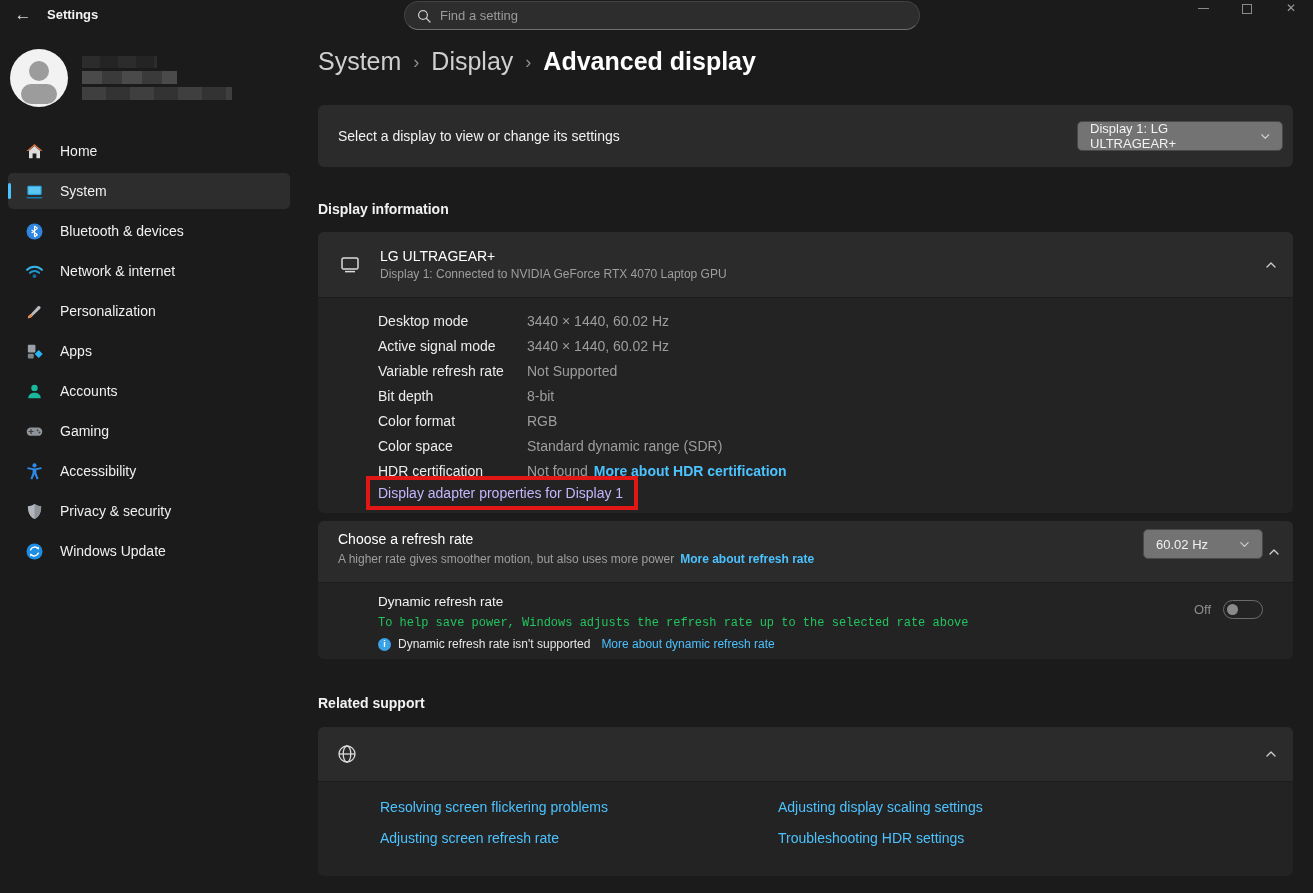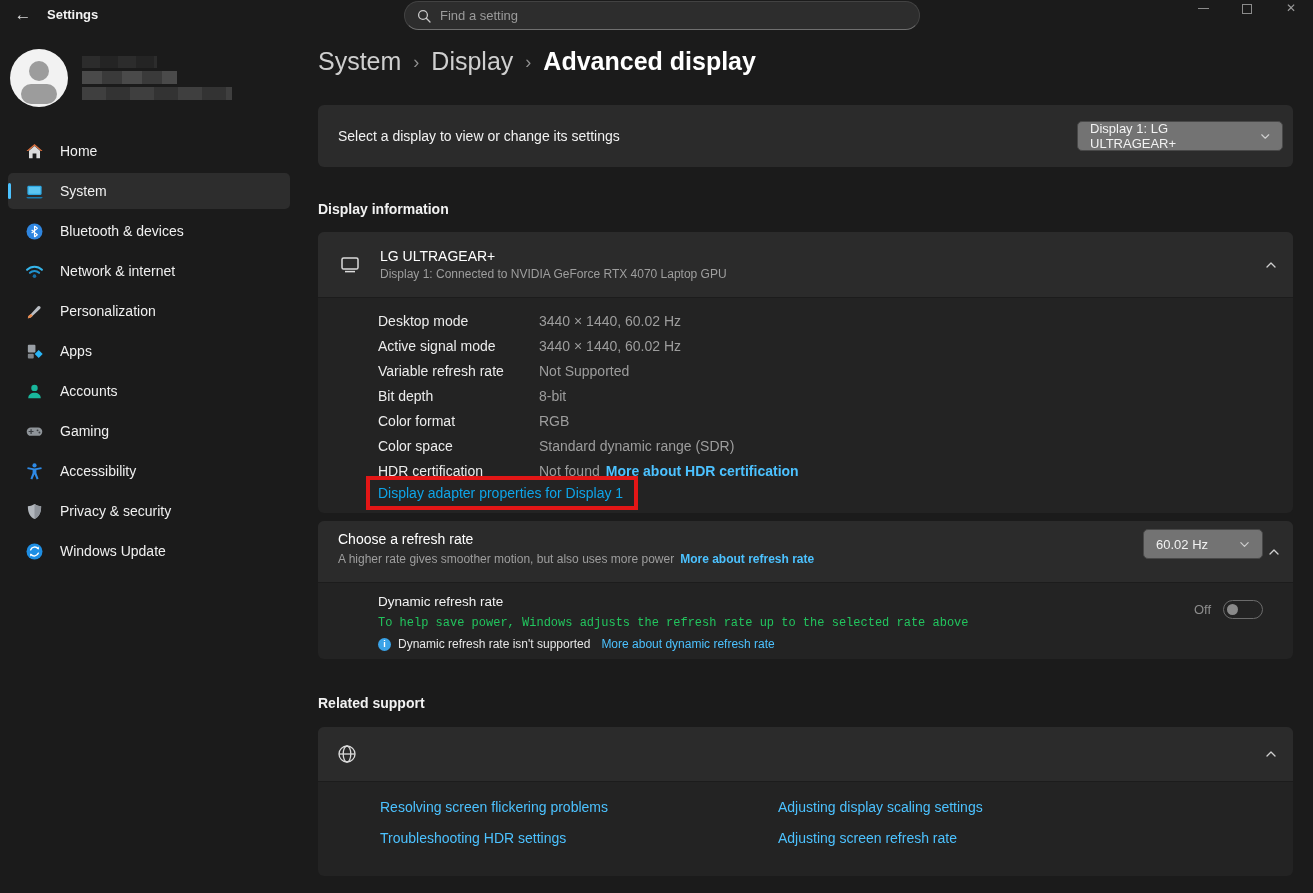--- a/index.html
+++ b/index.html
@@ -68,25 +68,25 @@
   
   #card-info { top:202px; height:281px; background:#232323; }
   #card-info .hdr { height:66px; background:#2b2b2b; border-radius:6px 6px 0 0; border-bottom:1px solid #1c1c1c;
     display:flex; align-items:center; padding:0 16px 0 20px; gap:18px; cursor:pointer; }
   .hdr-texts { flex:1; }
   .hdr-title { font-size:14px; color:#fff; }
   .hdr-sub { font-size:12px; color:#9e9e9e; margin-top:3px; }
   .chev-up { margin-left:auto; cursor:pointer; display:flex; align-items:center; }
   .detail-row { position:absolute; left:60px; height:25px; display:flex; font-size:14px; align-items:center; }
   .detail-label { width:149px; color:#ececec; }
-  .detail-value { color:#9d9d9d;margin-left:12px; }
+  .detail-value { color:#9d9d9d; }
   .inline-link { color:#4cc2ff; font-weight:700; text-decoration:none; cursor:pointer; margin-left:6px; }
   .adapter-box { position:absolute; left:48px; top:244px; width:272px; height:34px;
     border:4px solid #e31616; display:flex; align-items:center; padding-left:8px; }
-  .adapter-link { font-size:14px; color:#0ea5e9; text-decoration:none; cursor:pointer; }
+  .adapter-link { font-size:14px; color:#c4b5fd; text-decoration:none; cursor:pointer; }
 
   
   #card-refresh { top:491px; height:138px; background:#232323; }
   #card-refresh .top { height:62px; background:#2b2b2b; border-radius:6px 6px 0 0; border-bottom:1px solid #1c1c1c;
     position:relative; padding:10px 0 0 20px; }
   .rr-title { font-size:14px; color:#fff; }
   .rr-desc { font-size:12px; color:#9e9e9e; margin-top:5px; }
   .rr-desc .link2 { color:#4cc2ff; font-weight:600; text-decoration:none; cursor:pointer; margin-left:6px; }
   #rate-dropdown { position:absolute; right:30px; top:8px; width:120px; }
   #card-refresh .chev-abs { position:absolute; right:13px; top:23px; }
@@ -387,18 +387,18 @@
         </svg>
       <span class="chev-up">
           <svg width="12" height="12" viewBox="0 0 12 12">
             <path d="M2 8 l4-4 4 4" stroke="#cfcfcf" stroke-width="1.3" fill="none" stroke-linecap="round" stroke-linejoin="round"></path>
           </svg>
         </span>
     </div>
     <div class="help-links">
       <a class="help-link">Resolving screen flickering problems</a>
       <a class="help-link">Adjusting display scaling settings</a>
+      <a class="help-link">Adjusting screen refresh rate</a>
       <a class="help-link">Troubleshooting HDR settings</a>
-      <a class="help-link">Adjusting screen refresh rate</a>
     </div>
   </div>
 
 </div>
 
 </body></html>

